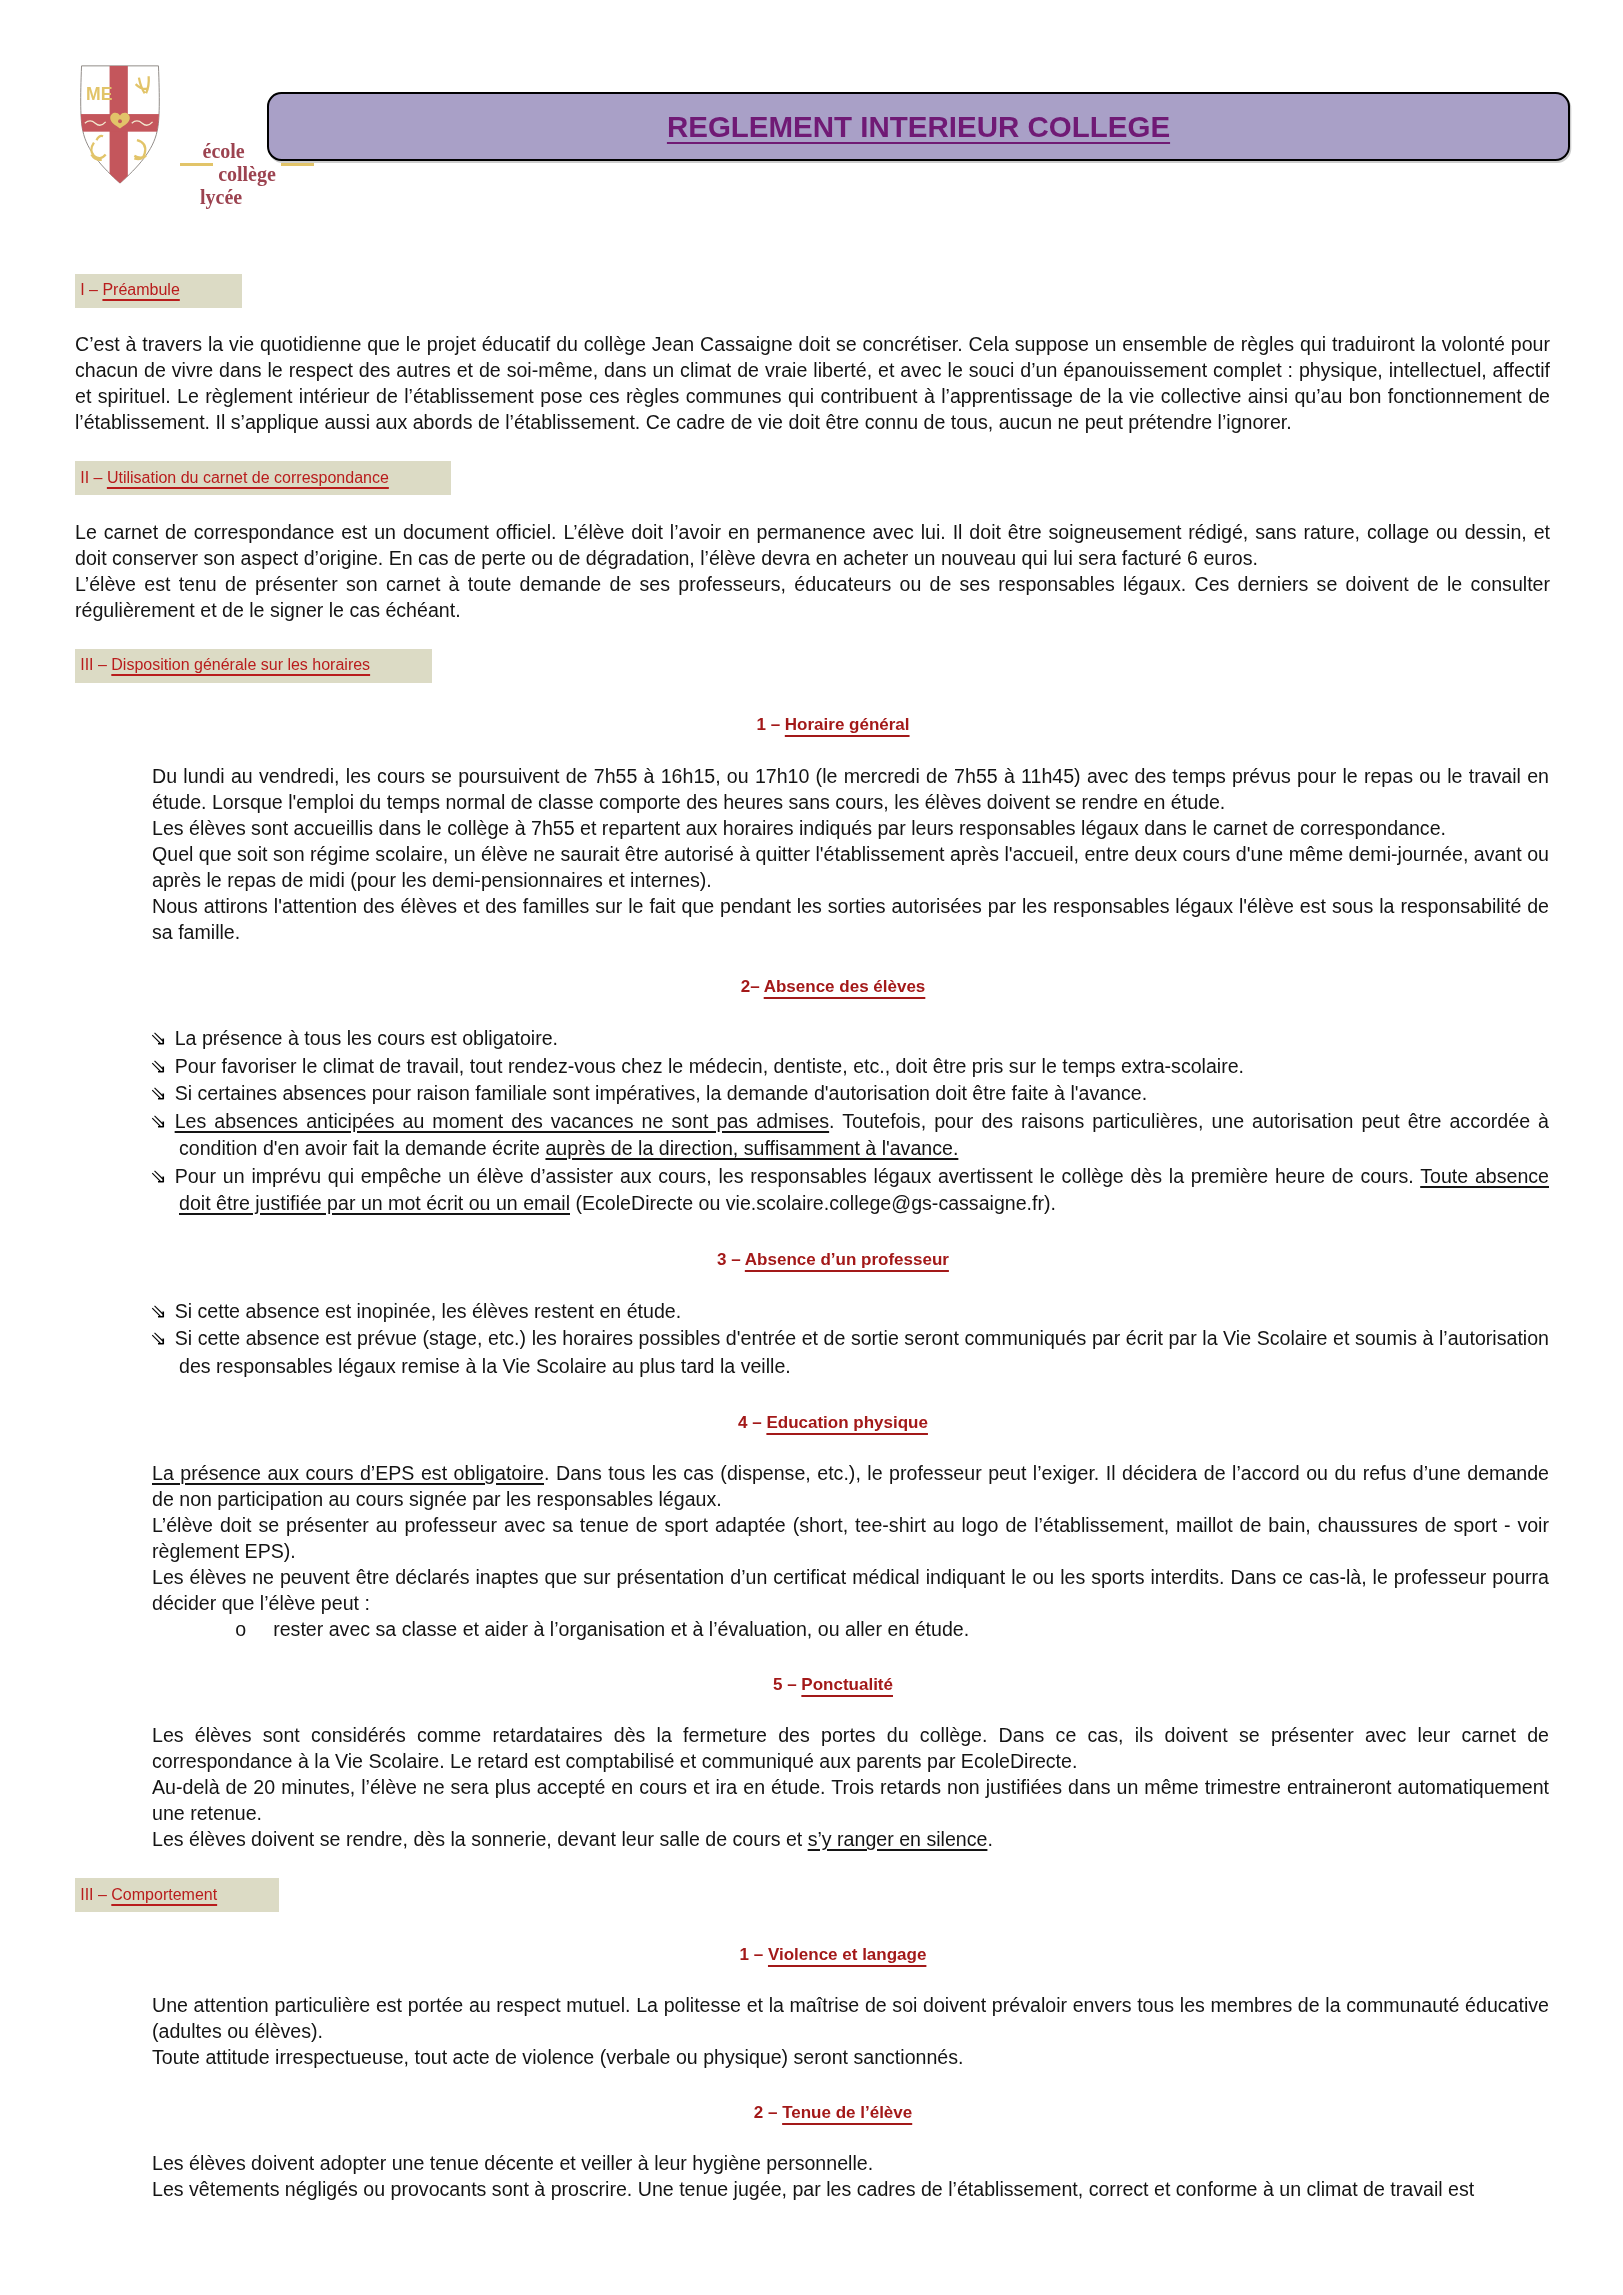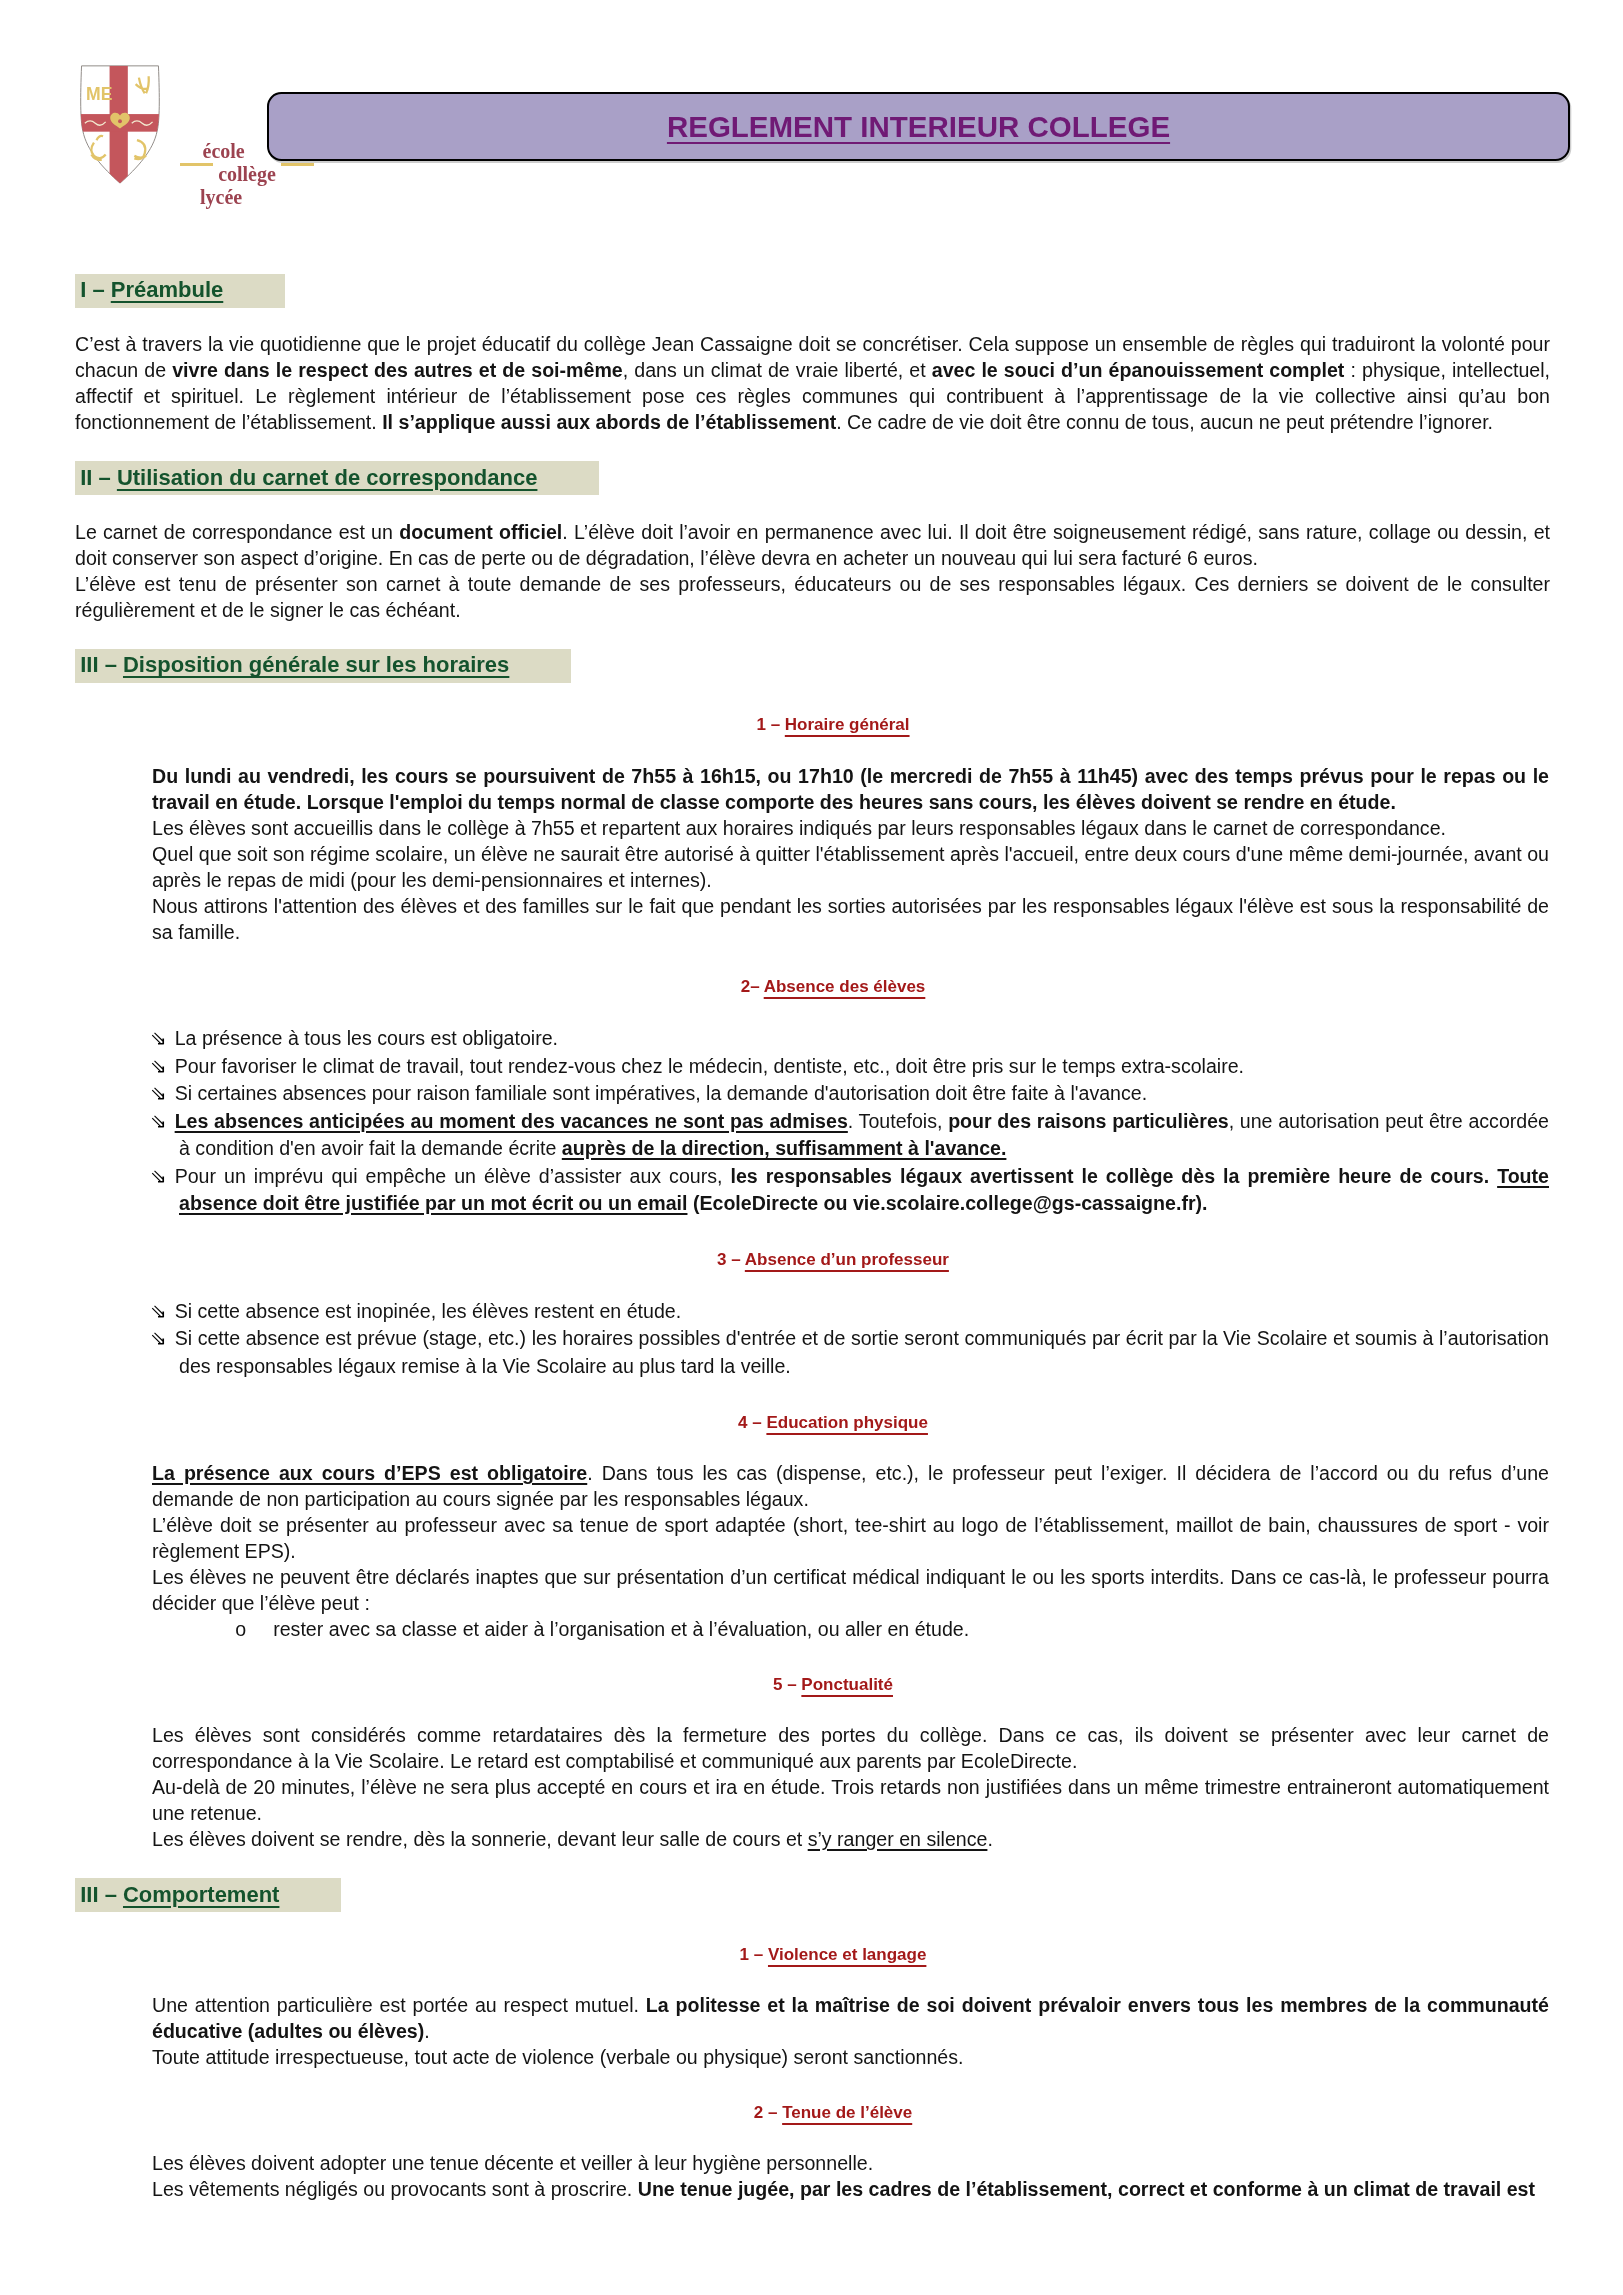--- a/index.html
+++ b/index.html
@@ -20,38 +20,38 @@
   .title-bar{position:absolute;left:267px;top:92px;width:1299px;height:65px;
              background:var(--purple);border:2.6px solid #000;border-radius:14.4px;
              display:flex;align-items:center;justify-content:center;box-shadow:1.3px 2px 0 #4444;}
   .title-bar span{font-size:29.5px;font-weight:bold;color:#701a75;
                   text-decoration:underline;text-decoration-thickness:2px;text-underline-offset:4.6px;}
 
   
   .content{position:absolute;left:75px;top:274px;width:1475px;}
   .sec-row{margin-top:26px;}
   .content > :first-child{margin-top:0;}
-  .sec-bar{display:inline-block;background:var(--beige);font-size:22px;font-weight:bold;
-           line-height:26px;padding:3.3px 62px 4.6px 5.2px;color:#14532d;}
+  .sec-bar{display:inline-block;background:var(--beige);font-size:16px;font-weight:normal;
+           line-height:26px;padding:3.3px 62px 4.6px 5.2px;color:#b91c1c;}
   .sec-bar .u{text-decoration:underline;text-decoration-thickness:2px;text-underline-offset:3.9px;}
 
   .sub{margin:27.5px 0 0 41px;font-size:17px;font-weight:bold;color:var(--red);line-height:29px;text-align:center;}
   .sub .u{text-decoration:underline;text-decoration-thickness:2px;text-underline-offset:5.2px;}
 
   .para{margin-top:23.6px;font-size:19.6px;line-height:26px;text-align:justify;}
   .para.ind{margin-left:77px;width:1397px;}
 
   .bullets{margin:23.6px 0 0 75px;width:1399px;font-size:19.6px;line-height:27.5px;}
   .bullet{padding-left:29px;text-indent:-29px;text-align:justify;}
   .glyph{font-family:"DejaVu Sans",sans-serif;font-size:20px;padding-right:7.9px;color:#000;}
 
   .olist{margin:0 0 0 151px;font-size:19.6px;line-height:26px;}
   .omark{display:inline-block;width:38px;padding-left:9.2px;text-indent:0;}
 
-  .b{font-weight:bold;}
+  .b{font-weight:normal;}
   .u{text-decoration:underline;text-decoration-thickness:1.6px;text-underline-offset:3.3px;}
 </style>
 </head>
 <body>
 
 <div class="page" style="--purple: #a9a0c7; --beige: #dcdbc5; --red: #a31919; --gold: #e2c469; --maroon: #9c4350;">
 
   <div class="logo">
     <svg class="crest" width="86" height="123" viewBox="0 0 132 188">
       <defs>

